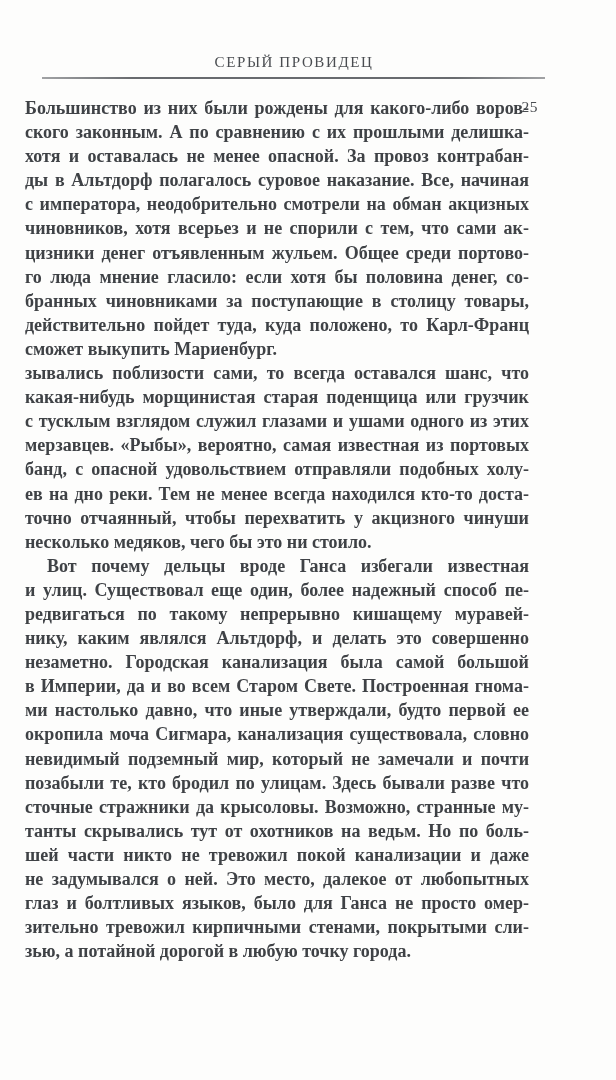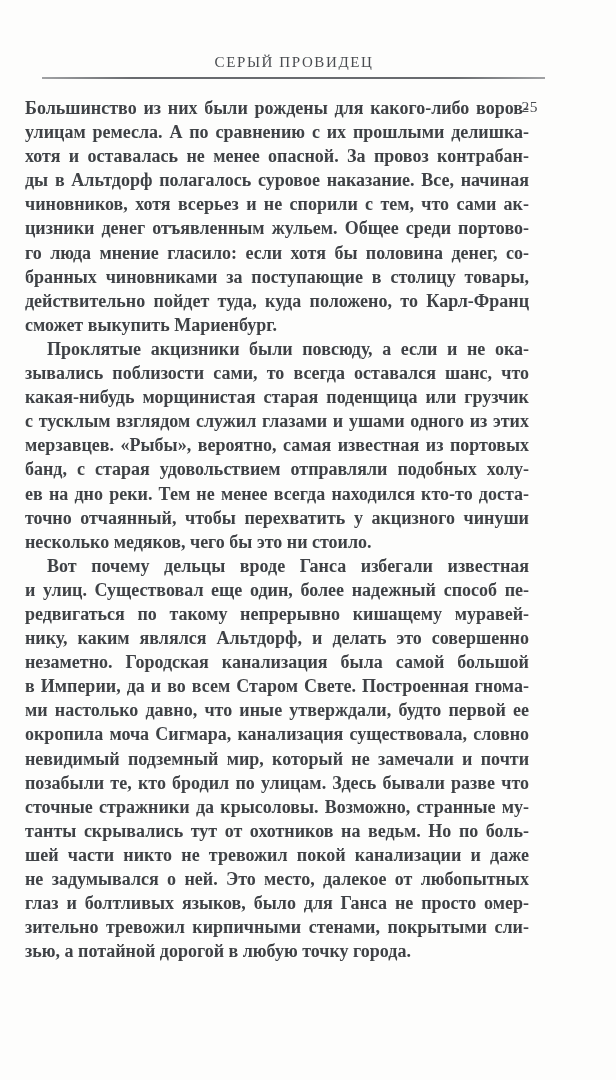--- a/index.html
+++ b/index.html
@@ -71,37 +71,37 @@
 
 <div class="page">
   <div class="running-head">
     <div class="head-title">СЕРЫЙ ПРОВИДЕЦ</div>
     <div class="head-page-num">25</div>
   </div>
   <div class="head-rule"></div>
   <div class="body-text" id="body-text">
       <div class="paragraph">
         <div class="text-line para-start">Большинство из них были рождены для какого-либо воров-</div>
-        <div class="text-line">улицам ремесла. А по сравнению с их прошлыми делишка-</div>
+        <div class="text-line">ского законным. А по сравнению с их прошлыми делишка-</div>
         <div class="text-line">хотя и оставалась не менее опасной. За провоз контрабан-</div>
         <div class="text-line">ды в Альтдорф полагалось суровое наказание. Все, начиная</div>
+        <div class="text-line">с императора, неодобрительно смотрели на обман акцизных</div>
         <div class="text-line">чиновников, хотя всерьез и не спорили с тем, что сами ак-</div>
         <div class="text-line">цизники денег отъявленным жульем. Общее среди портово-</div>
         <div class="text-line">го люда мнение гласило: если хотя бы половина денег, со-</div>
         <div class="text-line">бранных чиновниками за поступающие в столицу товары,</div>
         <div class="text-line">действительно пойдет туда, куда положено, то Карл-Франц</div>
         <div class="text-line para-end">сможет выкупить Мариенбург.</div>
       </div>
       <div class="paragraph indented">
-        <div class="text-line para-start">Проклятые акцизники были повсюду, а если и не ока-</div>
         <div class="text-line">зывались поблизости сами, то всегда оставался шанс, что</div>
         <div class="text-line">какая-нибудь морщинистая старая поденщица или грузчик</div>
         <div class="text-line">с тусклым взглядом служил глазами и ушами одного из этих</div>
         <div class="text-line">мерзавцев. «Рыбы», вероятно, самая известная из портовых</div>
-        <div class="text-line">банд, с старая удовольствием отправляли подобных холу-</div>
+        <div class="text-line">банд, с опасной удовольствием отправляли подобных холу-</div>
         <div class="text-line">ев на дно реки. Тем не менее всегда находился кто-то доста-</div>
         <div class="text-line">точно отчаянный, чтобы перехватить у акцизного чинуши</div>
         <div class="text-line para-end">несколько медяков, чего бы это ни стоило.</div>
       </div>
       <div class="paragraph indented">
         <div class="text-line para-start">Вот почему дельцы вроде Ганса избегали известная</div>
         <div class="text-line">и улиц. Существовал еще один, более надежный способ пе-</div>
         <div class="text-line">редвигаться по такому непрерывно кишащему муравей-</div>
         <div class="text-line">нику, каким являлся Альтдорф, и делать это совершенно</div>
         <div class="text-line">незаметно. Городская канализация была самой большой</div>

